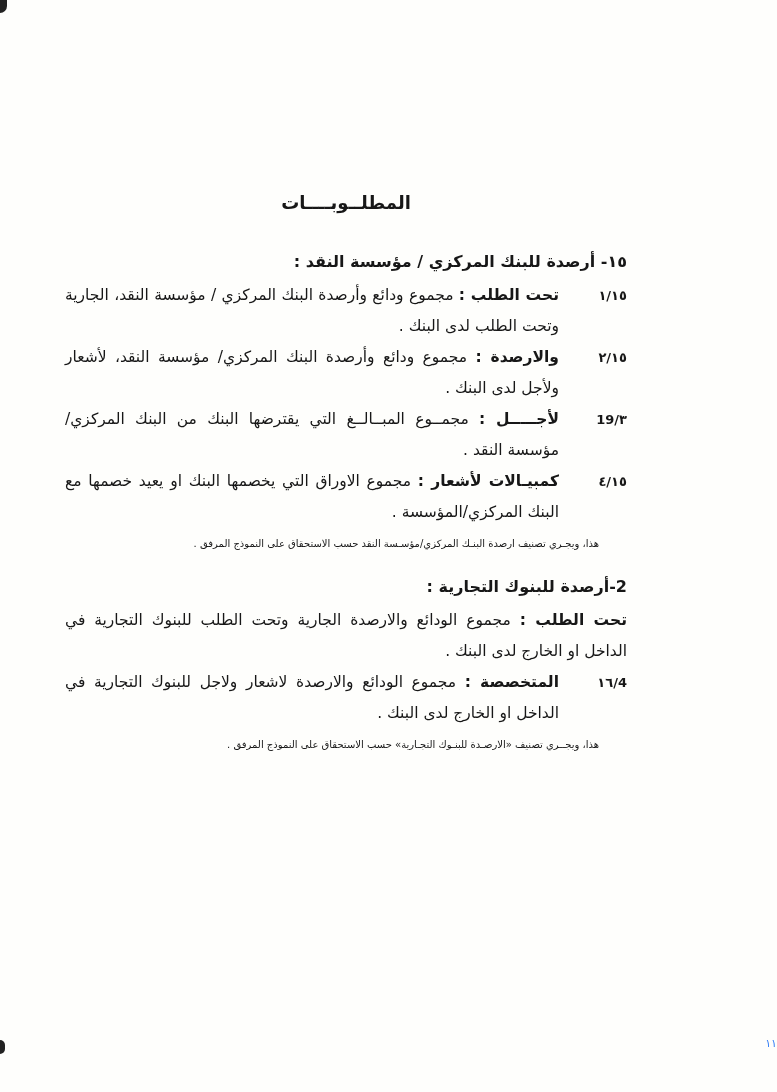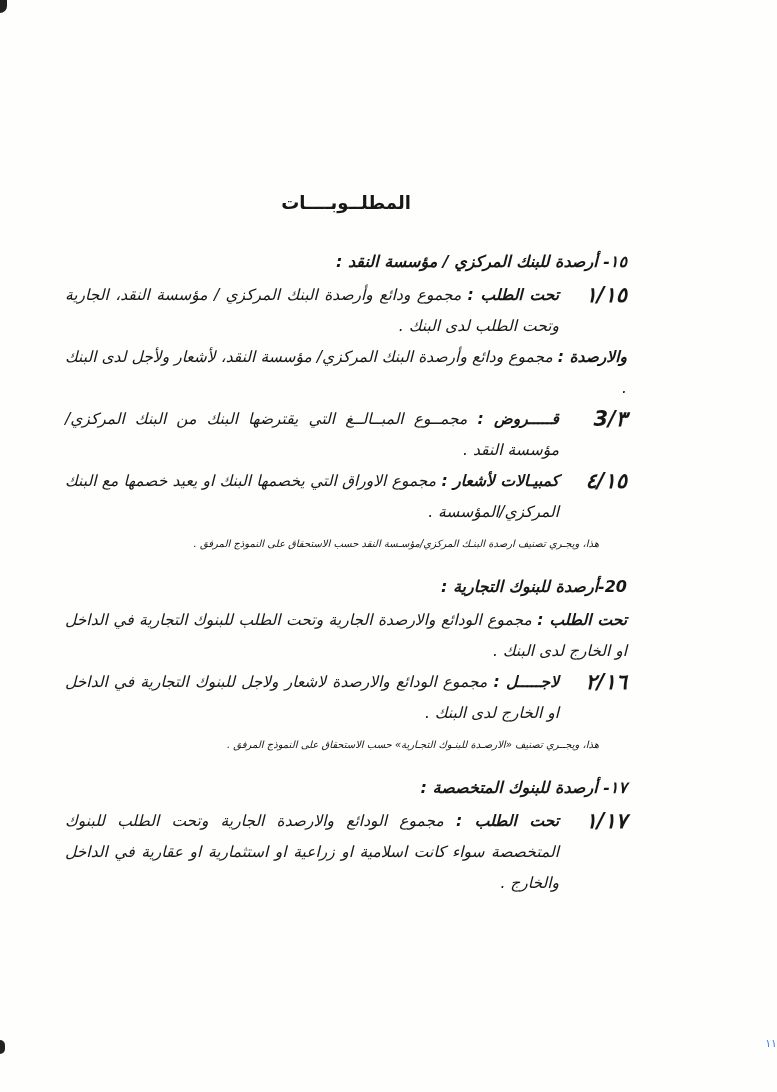--- a/index.html
+++ b/index.html
@@ -27,37 +27,36 @@
   }
   .doc-title {
     text-align: center;
     font-size: 18px;
     font-weight: bold;
     line-height: 34px;
     margin: 0 0 26px 0;
   }
   .section {
     margin: 0 0 12px 0;
-    font-style: italic;
   }
   .section-heading {
     font-size: 16px;
     font-weight: bold;
     line-height: 32px;
     margin: 0 0 2px 0;
   }
   .item {
     display: flex;
     font-size: 15.5px;
     line-height: 31px;
   }
   .item-num {
     flex: 0 0 68px;
     font-weight: bold;
-    font-size: 21px;
+    font-size: 13px;
   }
   .item-text {
     flex: 1;
     text-align: justify;
   }
   .item-lead {
     font-weight: bold;
   }
   .note {
     font-size: 10px;
@@ -106,57 +105,50 @@
 
     <div class="section">
       <h2 class="section-heading">١٥- أرصدة للبنك المركزي / مؤسسة النقد :</h2>
 
       <div class="item">
         <div class="item-num">١/١٥</div>
         <div class="item-text"><b class="item-lead">تحت الطلب :</b> <span>مجموع ودائع وأرصدة البنك المركزي / مؤسسة النقد، الجارية وتحت الطلب لدى البنك .</span></div>
       </div>
 
       <div class="item">
+        <div class="item-num">٢/١٥</div>
         <div class="item-text"><b class="item-lead">والارصدة :</b> <span>مجموع ودائع وأرصدة البنك المركزي/ مؤسسة النقد، لأشعار ولأجل لدى البنك .</span></div>
       </div>
 
       <div class="item">
-        <div class="item-num">٣/3</div>
-        <div class="item-text"><b class="item-lead">قـــــروض :</b> <span>مجمــوع المبــالــغ التي يقترضها البنك من البنك المركزي/مؤسسة النقد .</span></div>
+        <div class="item-num">٣/19</div>
+        <div class="item-text"><b class="item-lead">لأجـــــل :</b> <span>مجمــوع المبــالــغ التي يقترضها البنك من البنك المركزي/مؤسسة النقد .</span></div>
       </div>
 
       <div class="item">
         <div class="item-num">٤/١٥</div>
         <div class="item-text"><b class="item-lead">كمبيـالات لأشعار :</b> <span>مجموع الاوراق التي يخصمها البنك او يعيد خصمها مع البنك المركزي/المؤسسة .</span></div>
       </div>
 
       <p class="note">هذا، ويجـري تصنيف ارصدة البنـك المركزي/مؤسـسة النقد حسب الاستحقاق على النموذج المرفق .</p>
     </div>
 
     <div class="section">
-      <h2 class="section-heading">20-أرصدة للبنوك التجارية :</h2>
+      <h2 class="section-heading">2-أرصدة للبنوك التجارية :</h2>
 
       <div class="item">
         <div class="item-text"><b class="item-lead">تحت الطلب :</b> <span>مجموع الودائع والارصدة الجارية وتحت الطلب للبنوك التجارية في الداخل او الخارج لدى البنك .</span></div>
       </div>
 
       <div class="item">
-        <div class="item-num">٢/١٦</div>
-        <div class="item-text"><b class="item-lead">لاجـــــل :</b> <span>مجموع الودائع والارصدة لاشعار ولاجل للبنوك التجارية في الداخل او الخارج لدى البنك .</span></div>
+        <div class="item-num">4/١٦</div>
+        <div class="item-text"><b class="item-lead">المتخصصة :</b> <span>مجموع الودائع والارصدة لاشعار ولاجل للبنوك التجارية في الداخل او الخارج لدى البنك .</span></div>
       </div>
 
       <p class="note">هذا، ويجــري تصنيف «الارصـدة للبنـوك التجـارية» حسب الاستحقاق على النموذج المرفق .</p>
     </div>
 
-    <div class="section">
-      <h2 class="section-heading">١٧- أرصدة للبنوك المتخصصة :</h2>
-
-      <div class="item">
-        <div class="item-num">١/١٧</div>
-        <div class="item-text"><b class="item-lead">تحت الطلب :</b> <span>مجموع الودائع والارصدة الجارية وتحت الطلب للبنوك المتخصصة سواء كانت اسلامية او زراعية او استثمارية او عقارية في الداخل والخارج .</span></div>
-      </div>
-    </div>
 
   </div>
 
   <div class="page-number">١١</div>
 
 </div>
 
 </body></html>

